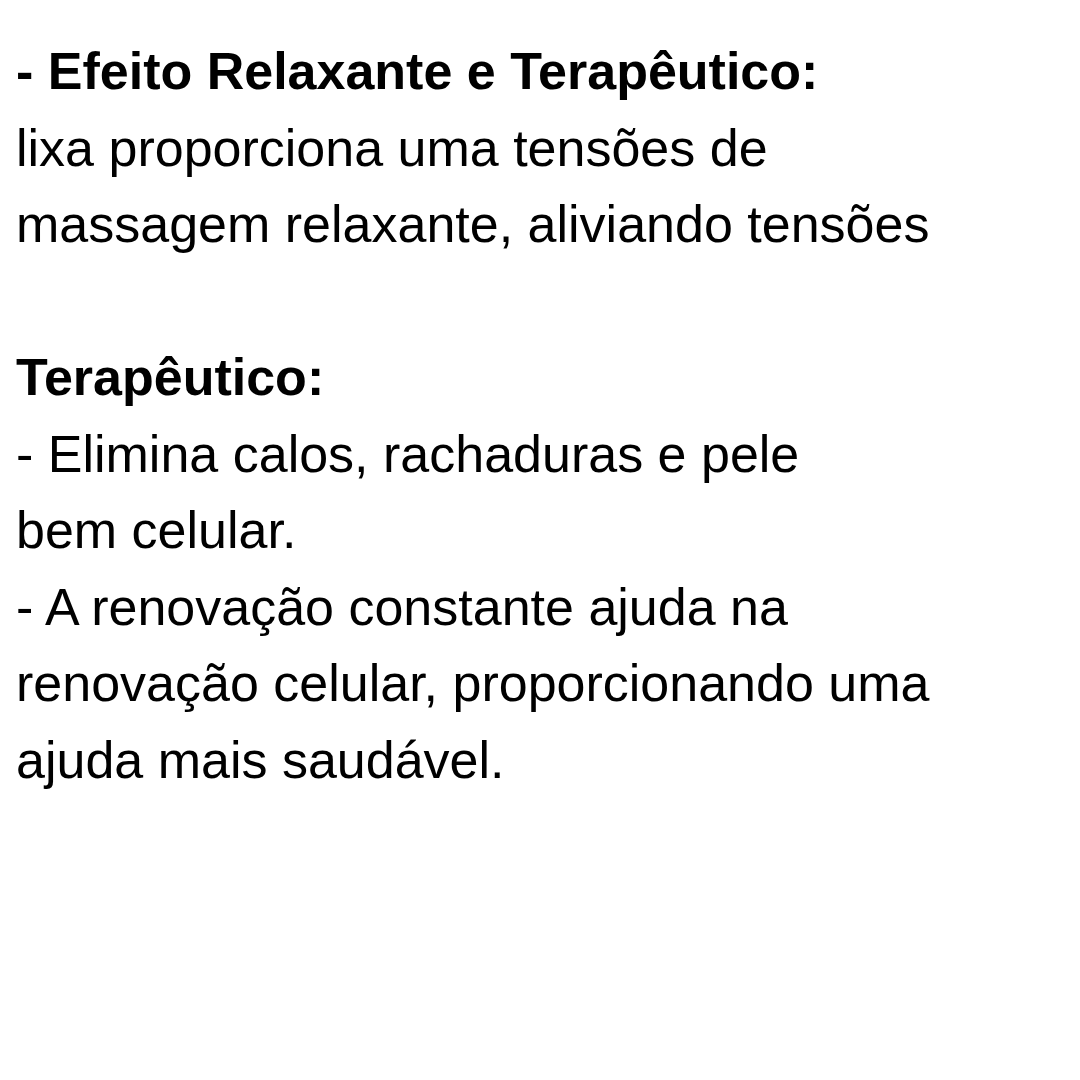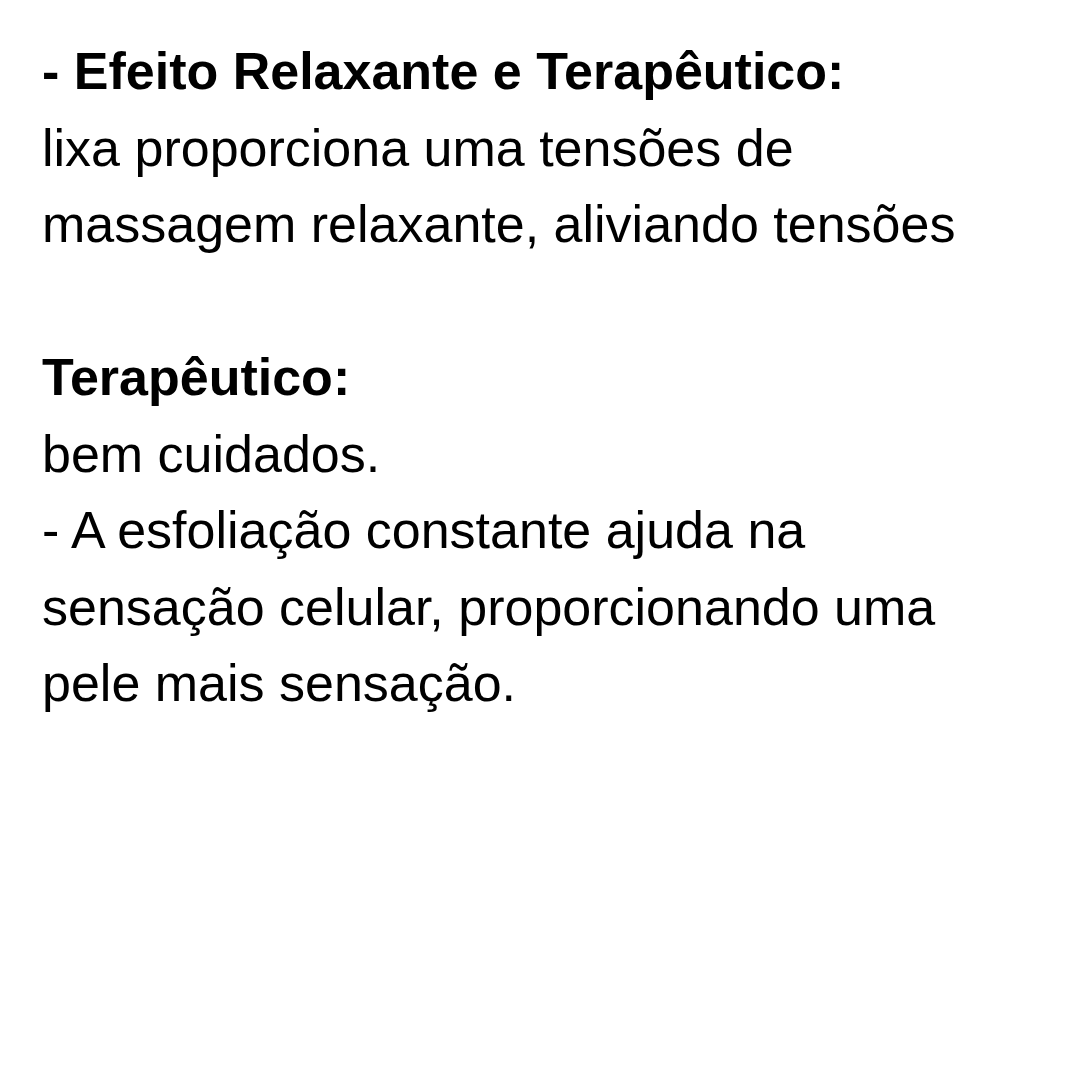--- a/index.html
+++ b/index.html
@@ -9,21 +9,21 @@
   body {
     width: 1080px;
     height: 1080px;
     background: #ffffff;
     overflow: hidden;
   }
   .doc {
     box-sizing: border-box;
     width: 991px;
     height: 1080px;
-    padding: 33px 20px 0 42px;
+    padding: 33px 20px 0 16px;
     font-family: "Liberation Sans", sans-serif;
     font-size: 52px;
     line-height: 76.5px;
     color: #000000;
     font-weight: 400;
   }
   .line {
     white-space: nowrap;
   }
   .line.bold {
@@ -32,17 +32,18 @@
 </style>
 </head>
 <body style="background: rgb(255, 255, 255);">
 
 <div class="doc" style="color: rgb(0, 0, 0);">
     <div class="line bold">- Efeito Relaxante e Terapêutico:</div>
     <div class="line">lixa proporciona uma tensões de</div>
     <div class="line">massagem relaxante, aliviando tensões</div>
     <div class="line">&nbsp;</div>
     <div class="line bold">Terapêutico:</div>
-    <div class="line">bem cuidados.</div>
-    <div class="line">- A esfoliação constante ajuda na</div>
-    <div class="line">sensação celular, proporcionando uma</div>
-    <div class="line">pele mais sensação.</div>
+    <div class="line">- Elimina calos, rachaduras e pele</div>
+    <div class="line">bem celular.</div>
+    <div class="line">- A renovação constante ajuda na</div>
+    <div class="line">renovação celular, proporcionando uma</div>
+    <div class="line">ajuda mais saudável.</div>
   </div>
 
 </body></html>

